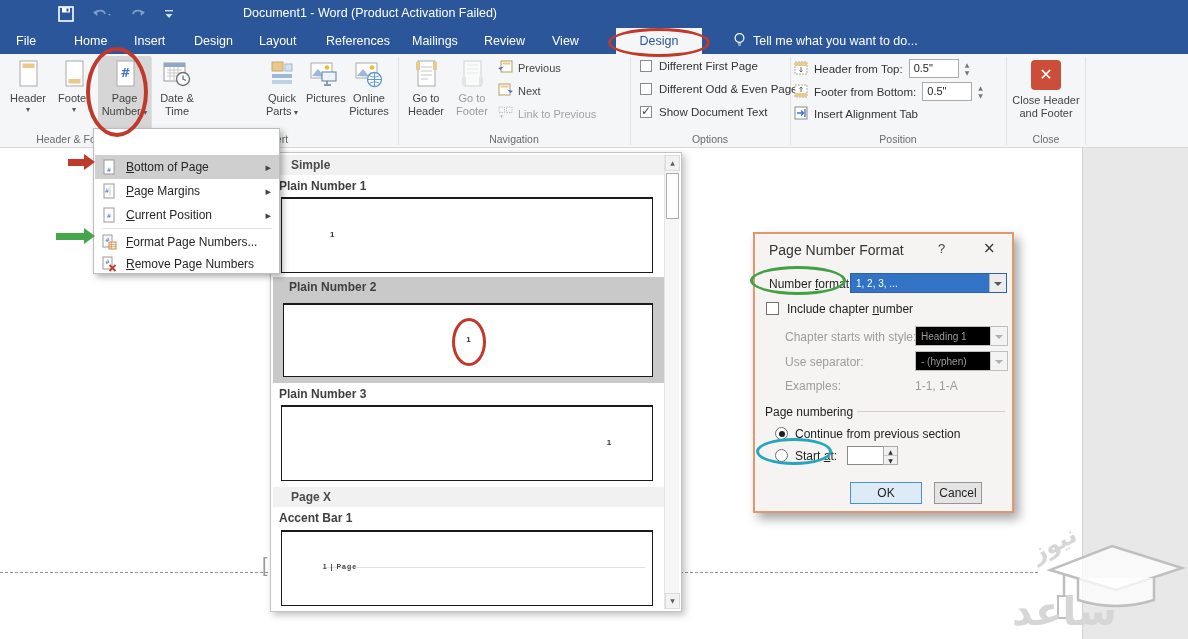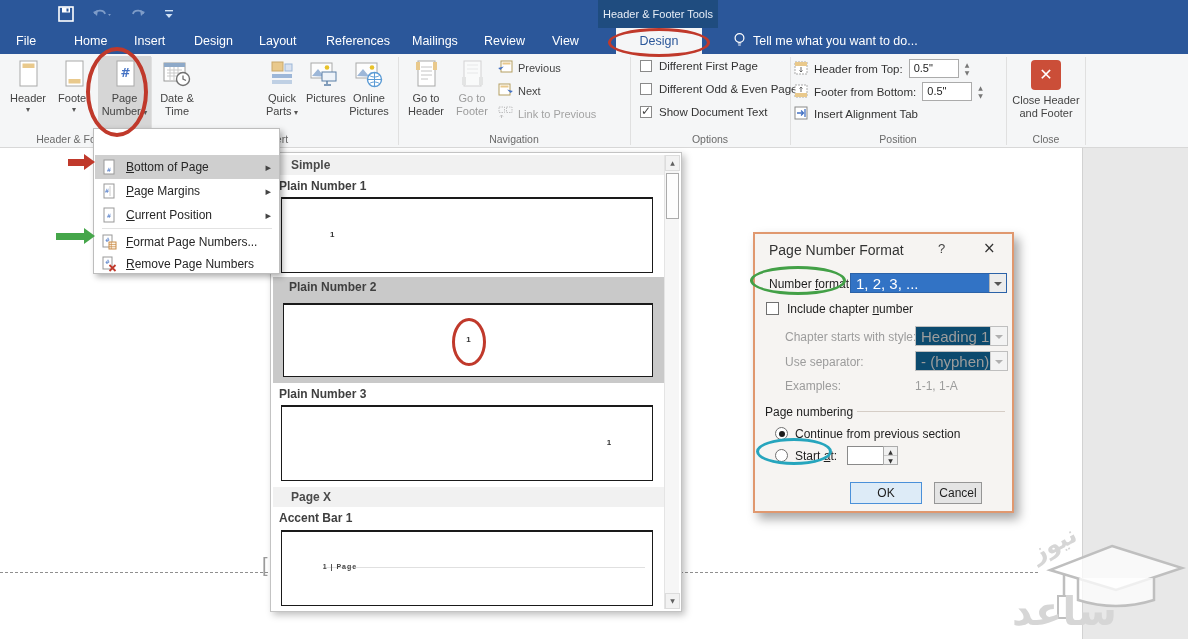--- a/index.html
+++ b/index.html
@@ -74,27 +74,27 @@
   .scroll-thumb { position:absolute; left:1px; top:18px; width:13px; height:46px; background:#fdfdfd; border:1px solid #ababab; }
   .accent-line { position:absolute; height:1px; background:#e0e0e0; }
   .accent-text { position:absolute; font-size:7px; color:#444; letter-spacing:1px; font-weight:bold; }
 
   
   .dialog { position:absolute; left:753px; top:232px; width:261px; height:281px; background:#f6f4f2; border:2px solid #e0986f; box-shadow:5px 6px 10px rgba(0,0,0,0.35); z-index:25; font-size:12px; color:#1e1e1e; }
   .dlg-title { position:absolute; left:14px; top:8px; font-size:14px; color:#333; }
   .dlg-help { position:absolute; left:183px; top:7px; font-size:13px; color:#444; }
   .dlg-close { position:absolute; left:228px; top:5px; font-size:15px; color:#333; font-family:"DejaVu Sans",sans-serif; }
   .dlg-row { position:absolute; white-space:nowrap; }
-  .combo { position:absolute; height:20px; border:1px solid #8a8a8a; background:#fff; font-size:15px; display:flex; align-items:center; }
+  .combo { position:absolute; height:20px; border:1px solid #8a8a8a; background:#fff; font-size:10px; display:flex; align-items:center; }
   .combo .cval { flex:1; padding:0 5px; overflow:hidden; white-space:nowrap; }
   .combo .cbtn { width:17px; height:100%; border-left:1px solid #b5b5b5; background:#ececec; position:relative; flex:none; }
   .combo .cbtn::after { content:""; position:absolute; left:4px; top:8px; border-left:4px solid transparent; border-right:4px solid transparent; border-top:4px solid #555; }
   .combo.sel { background:#3273c5; border-color:#2b62a8; }
   .combo.sel .cval { color:#fff; }
-  .combo.dis { background:#0c4a6e; border-color:#bfbfbf; }
+  .combo.dis { background:#000000; border-color:#bfbfbf; }
   .combo.dis .cval { color:#9c9c9c; }
   .combo.dis .cbtn { background:#f3f3f3; border-left-color:#d0d0d0; }
   .combo.dis .cbtn::after { border-top-color:#b0b0b0; }
   .dlg-dis { color:#9c9c9c; }
   .dlg-cb { position:absolute; width:13px; height:13px; border:1px solid #707070; background:#fff; }
   .radio { position:absolute; width:13px; height:13px; border:1px solid #707070; border-radius:50%; background:#fff; }
   .radio.sel::after { content:""; position:absolute; left:2.5px; top:2.5px; width:6px; height:6px; border-radius:50%; background:#1c1c1c; }
   .group-line { position:absolute; height:1px; background:#d5cdc6; }
   .spin-field { position:absolute; width:37px; height:19px; border:1px solid #8a8a8a; background:#fff; }
   .spin-ud { position:absolute; width:15px; height:19px; border:1px solid #ababab; background:#f0f0f0; font-family:"DejaVu Sans",sans-serif; }
@@ -139,21 +139,21 @@
             <path d="M15 5 L11 9 L10 3 Z" fill="#7e9cc8"></path>
           </svg>
         </span>
       <span>
           <svg width="10" height="12" viewBox="0 0 10 12">
             <rect x="1" y="2" width="8" height="1.4" fill="#cfe0f3"></rect>
             <path d="M1.5 6 L8.5 6 L5 10 Z" fill="#cfe0f3"></path>
           </svg>
         </span>
     </div>
-    <div class="ctx-group">Header &amp; Footer Tools</div>
+    <div class="win-title">Document1 - Word (Product Activation Failed)</div>
   </div>
 
   <div class="tabrow">
     <span class="tab" style="left:12px">File</span>
     <span class="tab" style="left:70px">Home</span>
     <span class="tab" style="left:130px">Insert</span>
     <span class="tab" style="left:190px">Design</span>
     <span class="tab" style="left:255px">Layout</span>
     <span class="tab" style="left:322px">References</span>
     <span class="tab" style="left:408px">Mailings</span>

